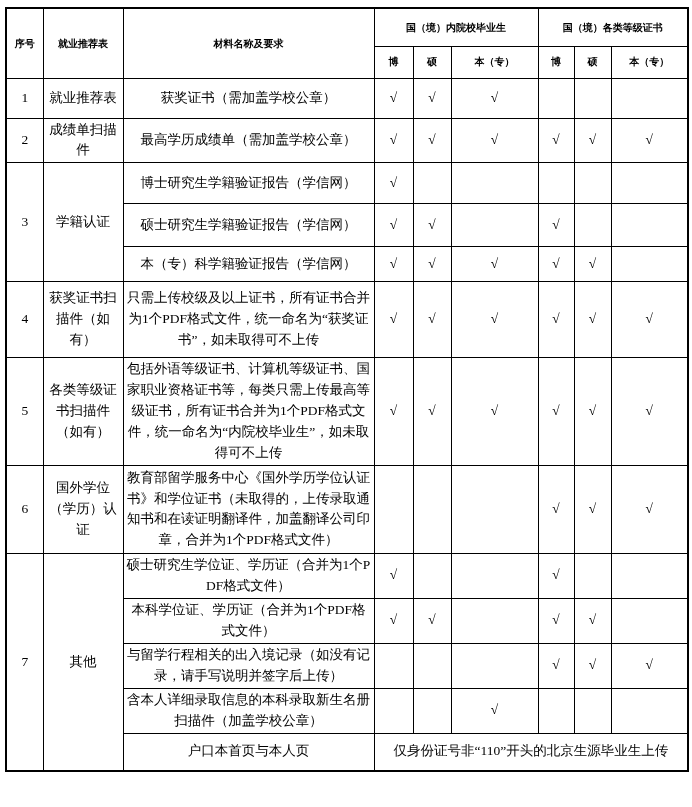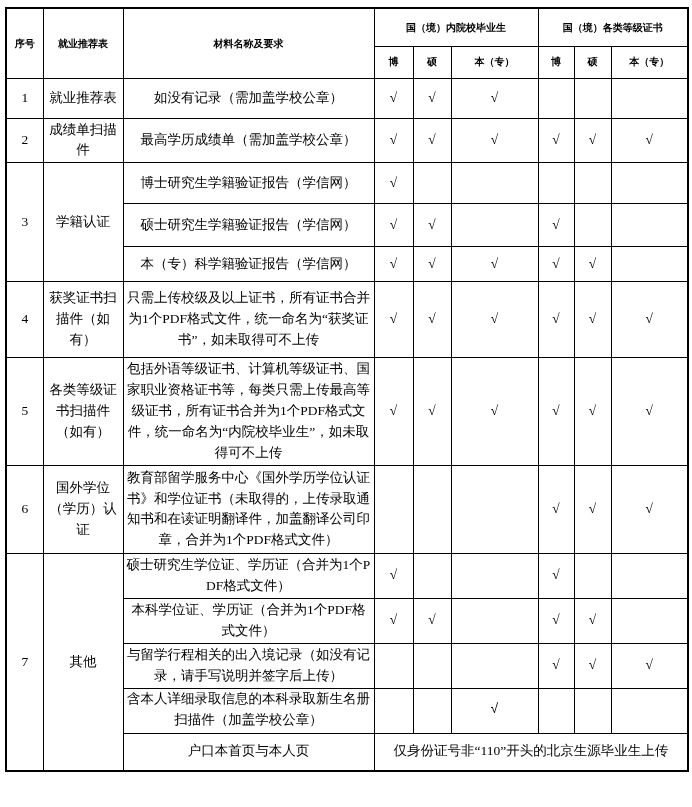--- a/index.html
+++ b/index.html
@@ -43,21 +43,21 @@
   .rh-r2  { height: 43px; }
   .rh-r3a { height: 41px; }
   .rh-r3b { height: 43px; padding-left: 16px; }
   .rh-r3c { height: 35px; }
   .rh-r4  { height: 76px; }
   .rh-r5  { height: 103px; }
   .rh-r6  { height: 88px; }
   .rh-r7a { height: 43px; }
   .rh-r7b { height: 45px; }
   .rh-r7c { height: 45px; margin-top: 37px; }
-  .rh-r7d { height: 44px; font-family: Liberation Mono, monospace; }
+  .rh-r7d { height: 44px; }
   .rh-r7e { height: 38px; }
 </style>
 </head>
 <body>
 
 <table class="req-table">
   <colgroup>
     <col style="width:37px">
     <col style="width:80px">
     <col style="width:251px">
@@ -83,21 +83,21 @@
     <th>硕</th>
     <th>本（专）</th>
     <th>博</th>
     <th>硕</th>
     <th>本（专）</th>
   </tr>
 
   <tr class="rh-r1">
     <td>1</td>
     <td>就业推荐表</td>
-    <td>如没有记录（需加盖学校公章）</td>
+    <td>获奖证书（需加盖学校公章）</td>
     <td class="cell-check">√</td>
     <td class="cell-check">√</td>
     <td class="cell-check">√</td>
     <td class="cell-check"></td>
     <td class="cell-check"></td>
     <td class="cell-check"></td>
   </tr>
 
   <tr class="rh-r2">
     <td>2</td>

